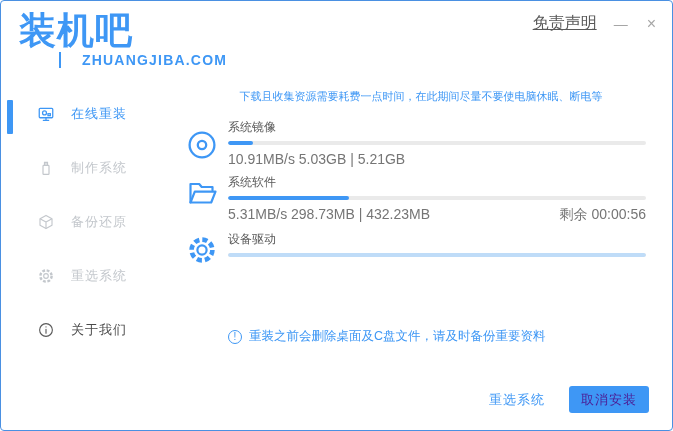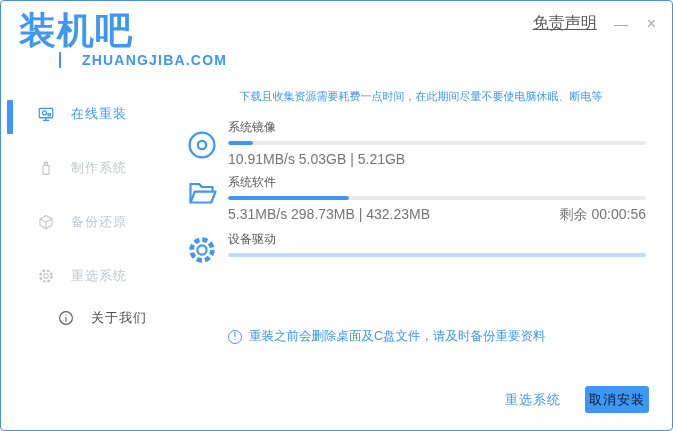--- a/index.html
+++ b/index.html
@@ -66,21 +66,21 @@
   }
   .side-item .icn{width:18px;height:18px;display:inline-flex;margin-right:16px;flex:none;}
   .side-item .icn svg{width:18px;height:18px;}
   .side-item span.lbl{font-size:13px;letter-spacing:1px;}
   .side-item.active{color:var(--accent);}
   .side-item.active .lbl{color:var(--accent);}
   .side-item.disabled{color:#C3C7CC;cursor:default;text-align:center;}
   .side-item.disabled .lbl{color:#C3C7CC;}
   .side-item.normal{color:#5A5A5A;}
   .side-item.normal .lbl{color:#4A4A4A;}
-  .si-1{top:98px;} .si-2{top:152px;} .si-3{top:206px;} .si-4{top:260px;} .si-5{top:302px;margin-left:20px;}
+  .si-1{top:98px;} .si-2{top:152px;} .si-3{top:206px;} .si-4{top:260px;} .si-5{top:314px;}
   
   .content{position:absolute;left:185px;top:84px;width:470px;height:347px;}
   .top-notice{
     position:absolute;top:4px;left:0;width:100%;
     text-align:center;font-size:11px;color:var(--accent);
   }
   .task{position:absolute;left:0;width:462px;display:flex;}
   .t-1{top:32px;align-items:center;} .t-2{top:87px;} .t-3{top:144px;}
   .task-icon{width:32px;height:32px;margin-top:5px;color:var(--accent);flex:none;}
   .task-icon svg{width:32px;height:32px;}
@@ -106,22 +106,22 @@
   
   .footer{
     position:absolute;right:23px;bottom:17px;
     display:flex;align-items:center;gap:24px;
   }
   .reselect-btn{
     font-size:13px;color:var(--accent);cursor:pointer;background:none;border:none;
     font-family:inherit;letter-spacing:1px;margin-left:44px;
   }
   .cancel-btn{
-    width:64px;height:27px;
-    background:var(--accent);color:#0f172a;
+    width:80px;height:27px;
+    background:var(--accent);color:#4c1d95;
     font-size:13px;border:none;border-radius:3px;cursor:pointer;
     font-family:inherit;letter-spacing:1px;
   }
 </style>
 </head>
 <body>
 
 <div class="window">
 
   <div class="titlebar-controls">

